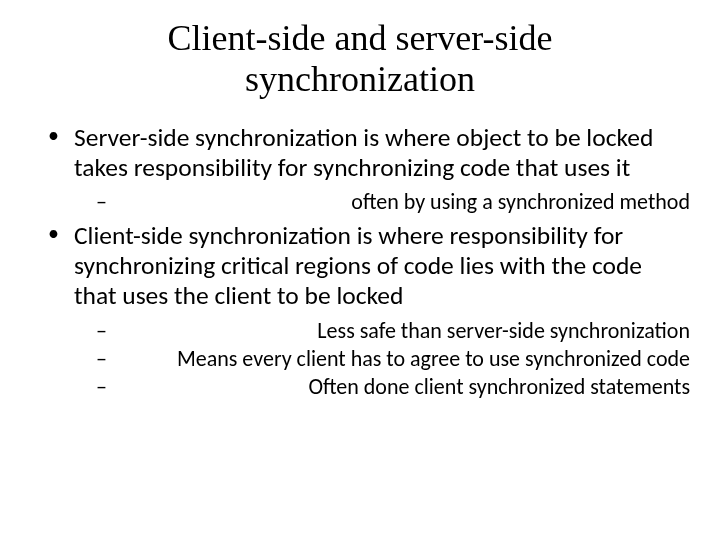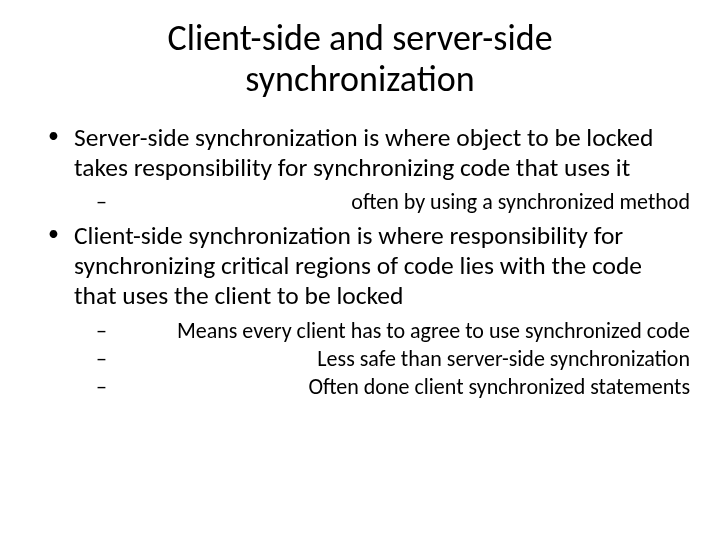--- a/index.html
+++ b/index.html
@@ -15,20 +15,21 @@
       color: #000000;
       padding: 18px 30px 20px 30px;
     }
     .title {
       text-align: center;
       font-size: 36px;
       font-weight: 400;
       line-height: 1.15;
       margin-bottom: 22px;
       padding: 0 60px;
+      font-family: Liberation Serif, serif;
     }
     ul.top {
       list-style: none;
       padding-left: 18px;
     }
     ul.top > li {
       position: relative;
       font-size: 25.5px;
       line-height: 1.18;
       margin-bottom: 6px;
@@ -75,23 +76,23 @@
     <ul class="sub">
       <li>
         <span>often by using a synchronized </span><span class="em">method</span><span></span>
       </li>
     </ul>
   </li>
   <li>
     <span class="em">Client-side synchronization</span><span> is where responsibility for synchronizing critical regions of code lies with the code that </span><span class="em">uses</span><span> the client to be locked</span>
     <ul class="sub">
       <li>
-        <span>Means every client has to agree to use synchronized code</span><span class="em"></span><span></span>
+        <span>Less safe than server-side synchronization</span><span class="em"></span><span></span>
       </li>
       <li>
-        <span>Less safe than server-side synchronization</span><span class="em"></span><span></span>
+        <span>Means every client has to agree to use synchronized code</span><span class="em"></span><span></span>
       </li>
       <li>
         <span>Often done client synchronized </span><span class="em">statements</span><span></span>
       </li>
     </ul>
   </li>
 </ul>
 
 </body></html>

